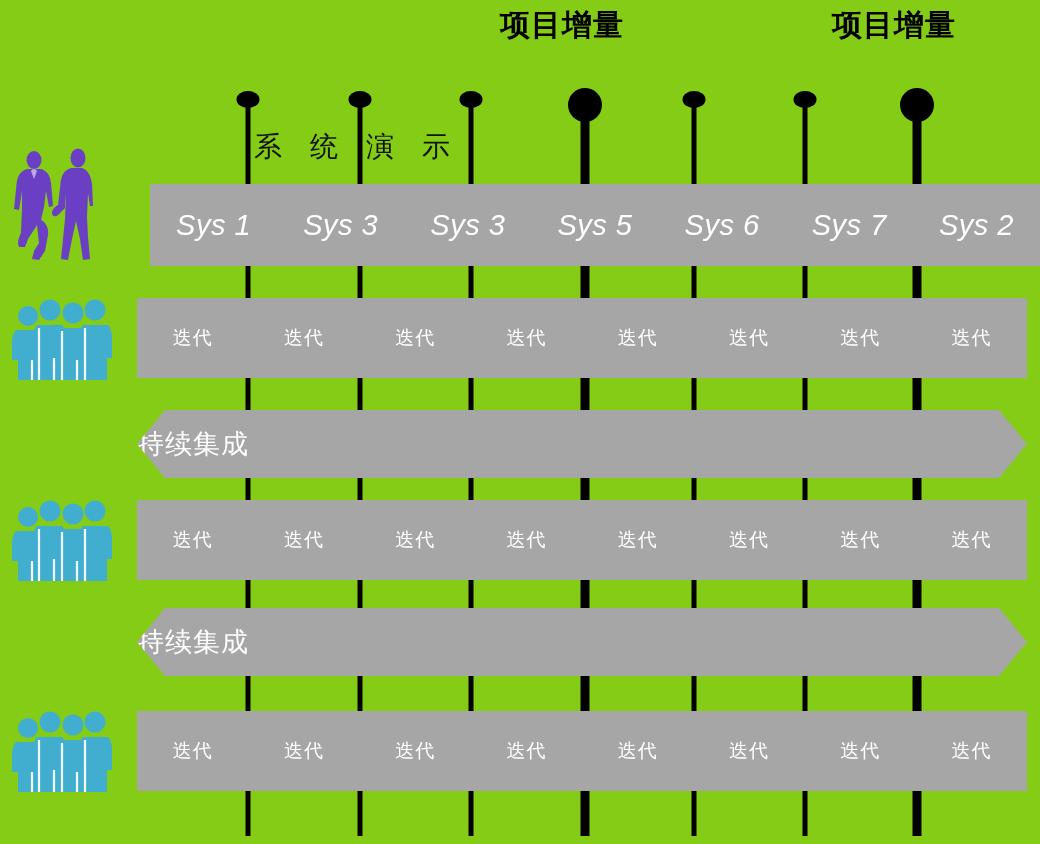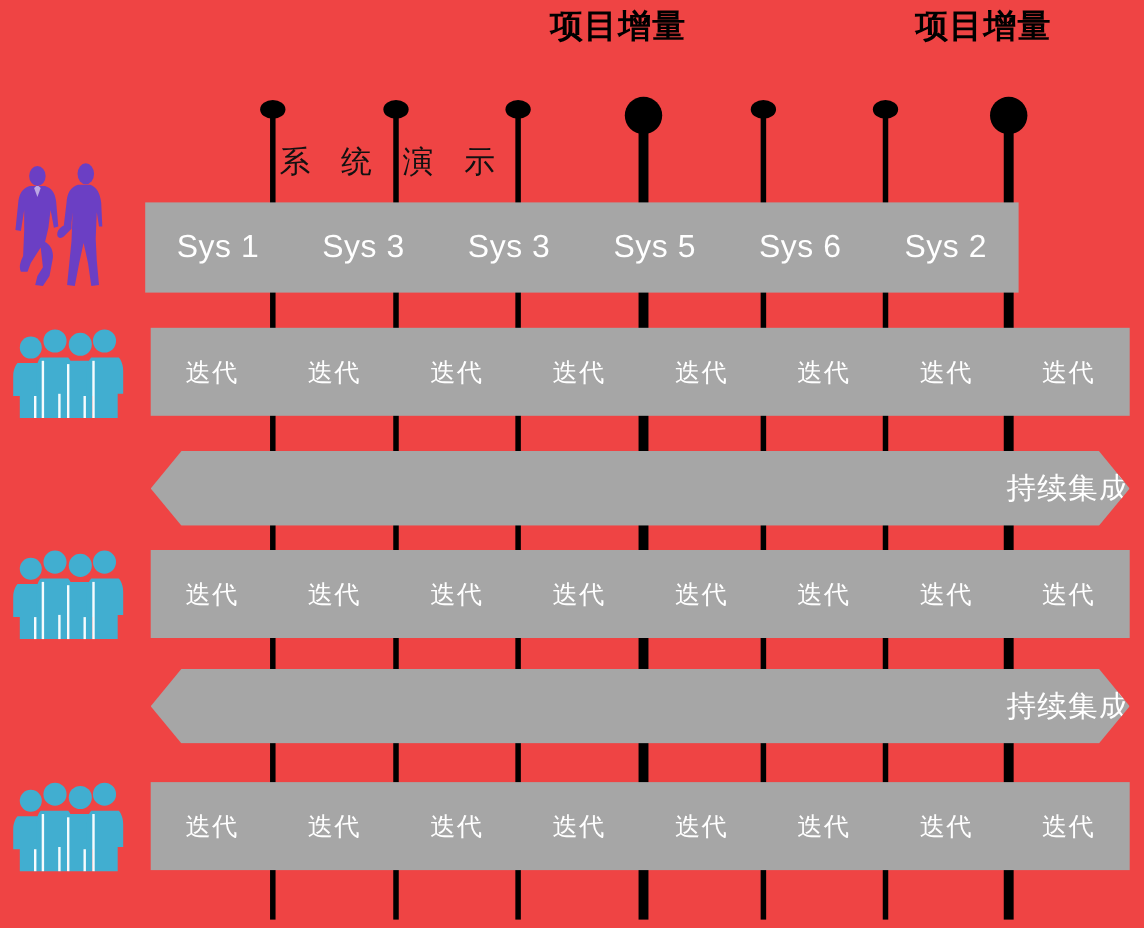--- a/index.html
+++ b/index.html
@@ -8,21 +8,21 @@
     padding: 0;
     background: #ffffff;
   }
   body {
     font-family: "Liberation Sans", "DejaVu Sans", sans-serif;
   }
   #canvas {
     position: relative;
     width: 1040px;
     height: 844px;
-    background: #ef4444;
+    background: #84cc16;
     overflow: hidden;
   }
 
   
   .pi-title {
     position: absolute;
     font-size: 30px;
     font-weight: bold;
     color: #000000;
     white-space: nowrap;
@@ -77,32 +77,32 @@
     justify-content: center;
     color: #ffffff;
     white-space: nowrap;
   }
   .band.sys .cell {
     font-size: 29px;
     font-weight: normal;
     letter-spacing: 0.5px;
   }
   .band.iter .cell {
-    font-size: 23px;
+    font-size: 19px;
     font-weight: normal;
     letter-spacing: 1px;
   }
 
   
   .ci-arrow {
     position: absolute;
     background: #a6a6a6;
     display: flex;
     align-items: center;
-    justify-content: flex-end;
+    justify-content: flex-start;
     -webkit-clip-path: polygon(0 50%, 28px 0, calc(100% - 28px) 0, 100% 50%, calc(100% - 28px) 100%, 28px 100%);
     clip-path: polygon(0 50%, 28px 0, calc(100% - 28px) 0, 100% 50%, calc(100% - 28px) 100%, 28px 100%);
   }
   .ci-arrow .label {
     color: #ffffff;
     font-size: 27px;
     letter-spacing: 1px;
     white-space: nowrap;
   }
 
@@ -146,26 +146,27 @@
   </div>
   <div class="pin" style="left:798px; width:14px; height:844px;">
     <div class="head" style="top:91px; width:23px; height:17px;"></div>
     <div class="stem" style="top:100px; width:5px; height:736px;"></div>
   </div>
   <div class="pin" style="left:902px; width:30px; height:844px;">
     <div class="head" style="top:88px; width:34px; height:34px;"></div>
     <div class="stem" style="top:110px; width:9px; height:726px;"></div>
   </div>
 
-  <div class="band sys" style="left:132px; top:184px; width:794px; height:82px;">
+  <div class="band sys" style="left:150px; top:184px; width:890px; height:82px;font-style:italic;">
     <div class="cell">Sys 1</div>
     <div class="cell">Sys 3</div>
     <div class="cell">Sys 3</div>
     <div class="cell">Sys 5</div>
     <div class="cell">Sys 6</div>
+    <div class="cell">Sys 7</div>
     <div class="cell">Sys 2</div>
   </div>
 
   <div class="band iter" style="left:137px; top:298px; width:890px; height:80px;">
     <div class="cell">迭代</div>
     <div class="cell">迭代</div>
     <div class="cell">迭代</div>
     <div class="cell">迭代</div>
     <div class="cell">迭代</div>
     <div class="cell">迭代</div>

